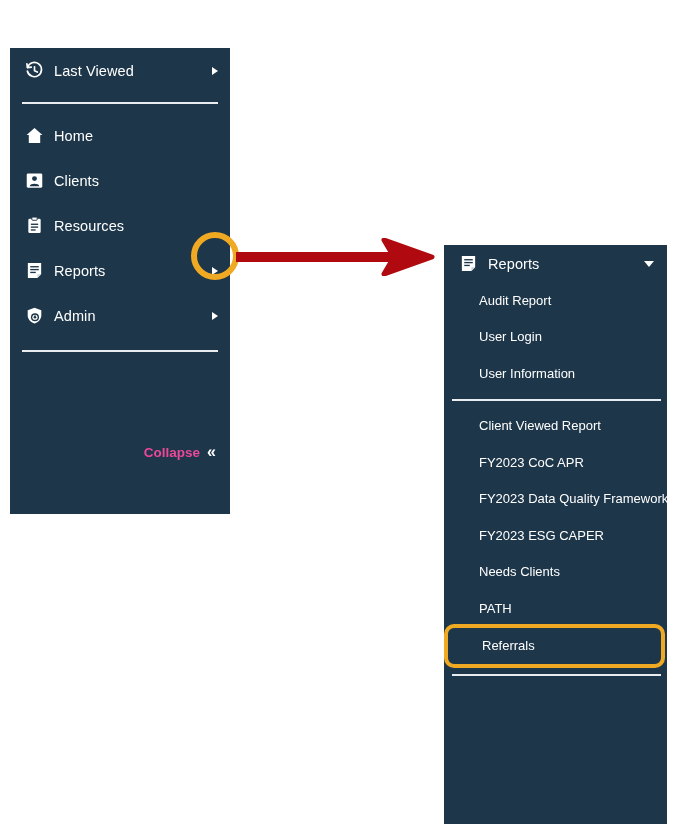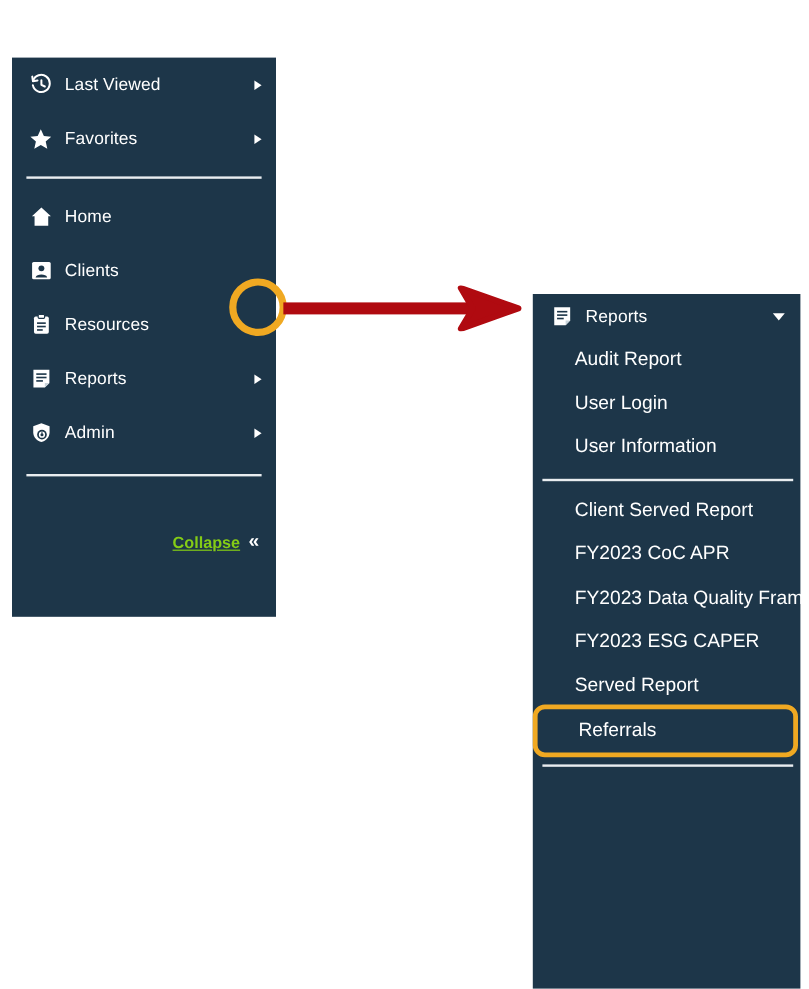--- a/index.html
+++ b/index.html
@@ -68,24 +68,23 @@
   }
   #collapse-row {
     position: absolute;
     right: 14px;
     top: 396px;
     display: flex;
     align-items: center;
     gap: 7px;
   }
   #collapse-row .collapse-label {
-    color: #84cc16;
+    color: #ec4899;
     font-size: 13.5px;
     font-weight: bold;
-    text-decoration: underline;
   }
   .chev-double {
     color: #ffffff;
     font-size: 16px;
     line-height: 1;
     font-weight: bold;
   }
 
   
   #reports-panel {
@@ -125,21 +124,21 @@
   .panel-item {
     position: relative;
     height: 36.5px;
     display: flex;
     align-items: center;
     padding-left: 35px;
     box-sizing: border-box;
   }
   .panel-item span {
     color: #ffffff;
-    font-size: 16px;
+    font-size: 13px;
     white-space: nowrap;
   }
   .panel-item.highlighted {
     outline: 4px solid #f0a922;
     outline-offset: -1px;
     border-radius: 7px;
     width: 215px;
     margin-left: 3px;
     height: 38px;
   }
@@ -175,29 +174,20 @@
       <svg width="19" height="19" viewBox="0 0 24 24" fill="none" stroke="#ffffff" stroke-width="2.1" stroke-linecap="round" stroke-linejoin="round">
         <path d="M3.2 8.2 A9 9 0 1 1 3 12.6"></path>
         <polyline points="2.4,3.6 3.1,8.4 7.9,7.7"></polyline>
         <polyline points="12,7.3 12,12.2 15.6,14"></polyline>
       </svg>
     </span>
     <span class="nav-label">Last Viewed</span>
     <span class="nav-caret"></span>
   </div>
 
-  <div class="nav-row">
-    <span class="nav-icon">
-      <svg width="20" height="20" viewBox="0 0 24 24" fill="#ffffff">
-        <polygon points="12,2 15.1,8.7 22.4,9.5 16.9,14.4 18.5,21.6 12,17.9 5.5,21.6 7.1,14.4 1.6,9.5 8.9,8.7"></polygon>
-      </svg>
-    </span>
-    <span class="nav-label">Favorites</span>
-    <span class="nav-caret"></span>
-  </div>
 
   <div class="side-divider"></div>
 
   <div class="nav-row">
     <span class="nav-icon">
       <svg width="19" height="19" viewBox="0 0 24 24" fill="#ffffff">
         <path d="M12 2.5 L22 11.5 L19.2 11.5 L19.2 21.5 L4.8 21.5 L4.8 11.5 L2 11.5 Z"></path>
       </svg>
     </span>
     <span class="nav-label">Home</span>
@@ -287,33 +277,36 @@
   <div class="panel-item">
     <span>User Login</span>
   </div>
   <div class="panel-item">
     <span>User Information</span>
   </div>
 
   <div class="panel-divider"></div>
 
   <div class="panel-item">
-    <span>Client Served Report</span>
+    <span>Client Viewed Report</span>
   </div>
   <div class="panel-item">
     <span>FY2023 CoC APR</span>
   </div>
   <div class="panel-item">
     <span>FY2023 Data Quality Framework</span>
   </div>
   <div class="panel-item">
     <span>FY2023 ESG CAPER</span>
   </div>
   <div class="panel-item">
-    <span>Served Report</span>
+    <span>Needs Clients</span>
+  </div>
+  <div class="panel-item">
+    <span>PATH</span>
   </div>
   <div class="panel-item highlighted">
     <span>Referrals</span>
   </div>
 
   <div class="panel-divider" style="margin-top:9px"></div>
 
 </div>
 
 <div id="circle-highlight"></div>

